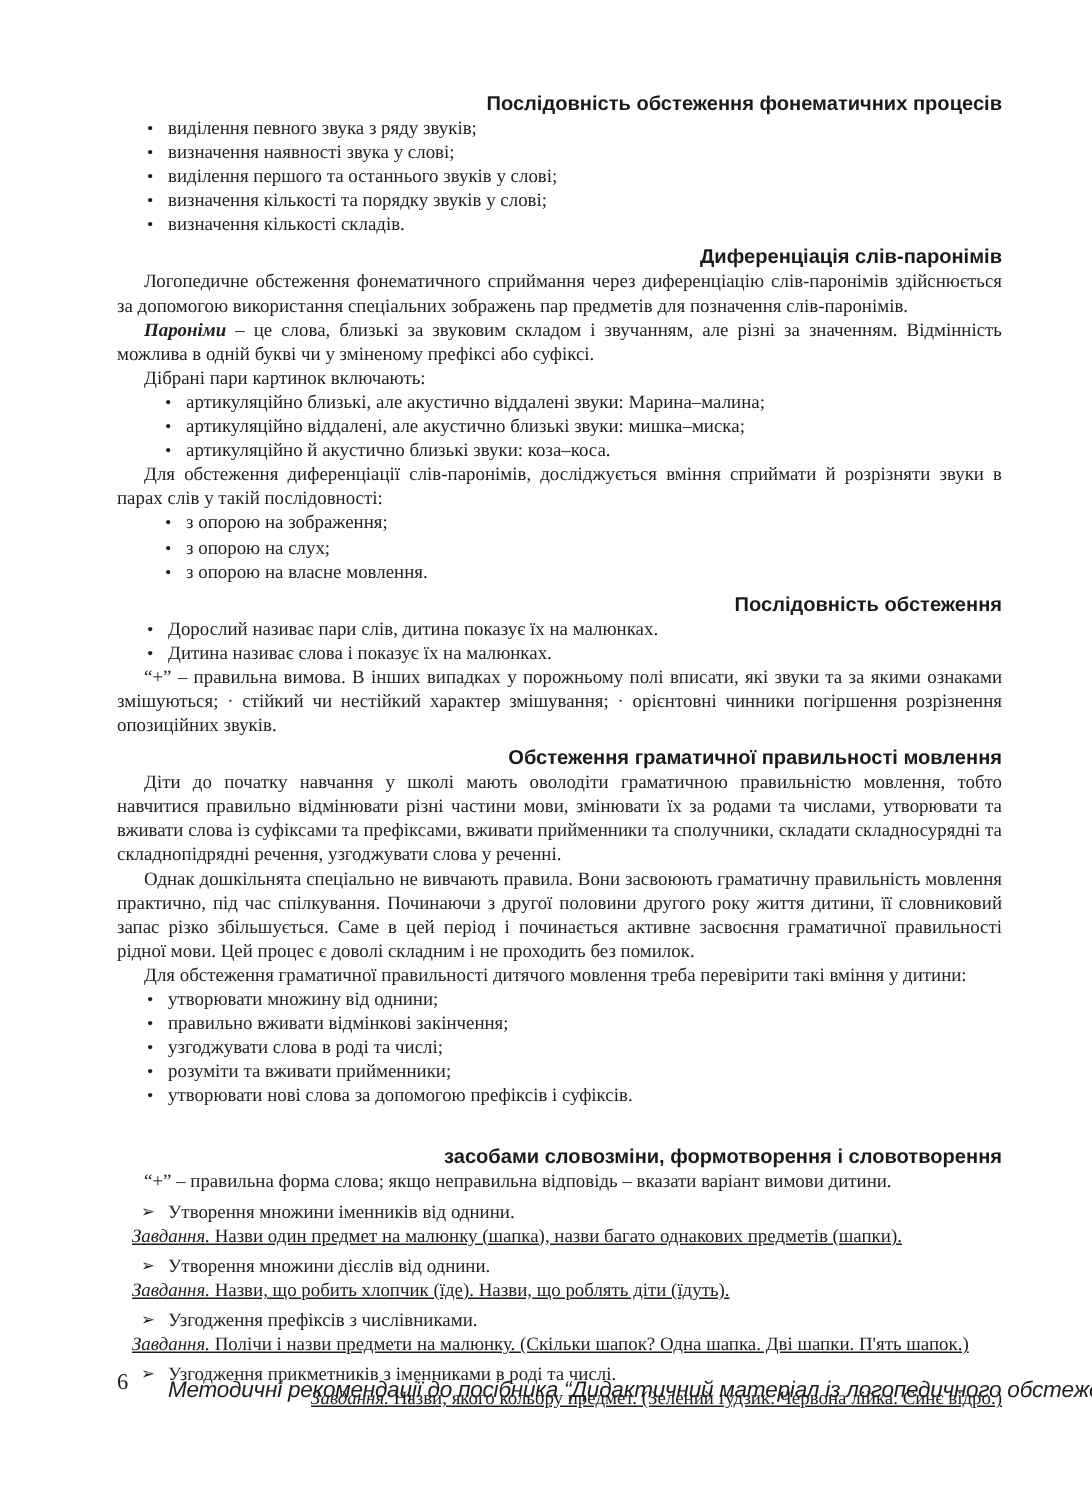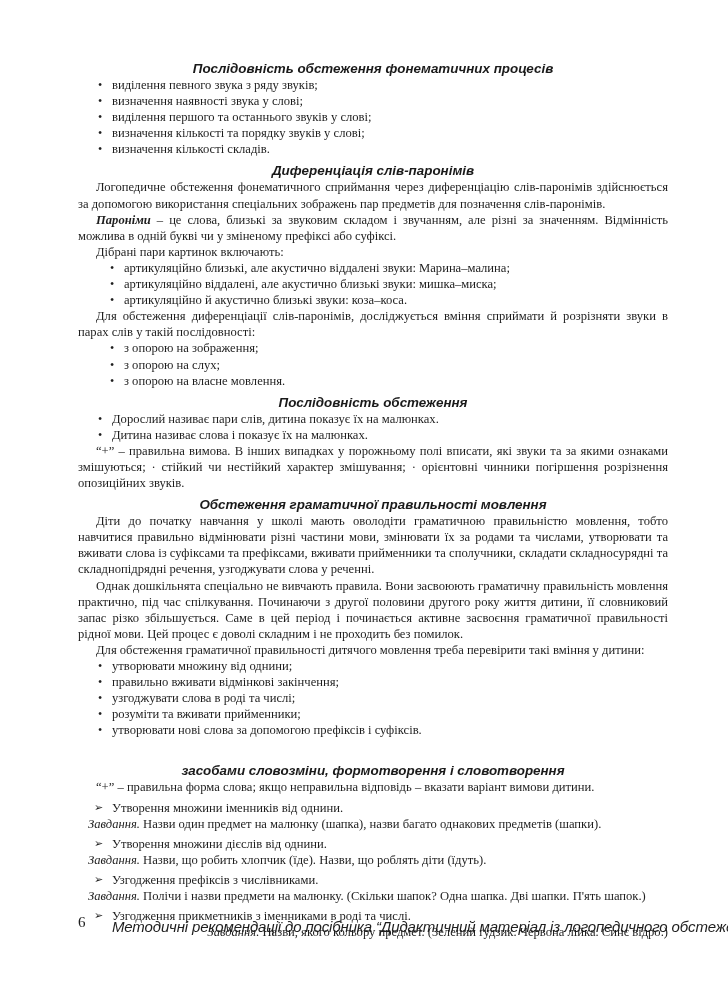--- a/index.html
+++ b/index.html
@@ -1,29 +1,29 @@
 <!DOCTYPE html>
 <html><head>
 <meta charset="utf-8">
 <style>
   html, body { margin: 0; padding: 0; background: #ffffff; }
   body { width: 728px; height: 1000px; position: relative; overflow: hidden; color: #1e1e1e; }
   .page { position: absolute; left: 78px; top: 60px; width: 590px; font-family: "Liberation Serif", serif; font-size: 12.6px; line-height: 16.1px; }
-  h2 { font-family: "Liberation Sans", sans-serif; font-weight: bold; font-size: 13.4px; text-align: center; margin: 0; line-height: 17px; color: #1a1a1a; font-style: italic; }
+  h2 { font-family: "Liberation Sans", sans-serif; font-weight: bold; font-size: 13.4px; text-align: right; margin: 0; line-height: 17px; color: #1a1a1a; }
   h2.two-line { line-height: 16.5px; margin-top: 8px; }
   .sec { margin: 0; }
   p { margin: 0; text-align: justify; text-indent: 18px; }
   ul { list-style: none; margin: 0; padding: 0; }
   ul.b1 li { padding-left: 34px; position: relative; }
   ul.b1 li::before { content: "•"; position: absolute; left: 20px; font-size: 12px; }
   ul.b2 li { padding-left: 46px; position: relative; }
   ul.b2 li::before { content: "•"; position: absolute; left: 32px; font-size: 12px; }
   .arrow-item { padding-left: 34px; position: relative; margin-top: 4px; }
   .arrow-item .arr { position: absolute; left: 16px; top: 0; font-family: "DejaVu Sans", sans-serif; font-size: 11px; }
-  .task { padding-left: 10px; }
+  .task { padding-left: 10px; text-decoration: underline; }
   .task.deep { padding-left: 36px; text-align: right; }
   .task i { font-style: italic; }
   .it-b { font-style: italic; font-weight: bold; margin-top: 34px; }
   .footer { position: absolute; left: 78px; top: 916px; width: 600px; font-family: "Liberation Sans", sans-serif; }
   .footer .num { font-family: "Liberation Serif", serif; font-size: 15px; position: absolute; left: 0; top: -2px; }
   .footer .title { position: absolute; left: 34px; top: 2px; font-style: italic; font-size: 15px; letter-spacing: -0.15px; white-space: nowrap; }
   .gap1 { margin-top: 5px; }
 </style>
 </head>
 <body>

